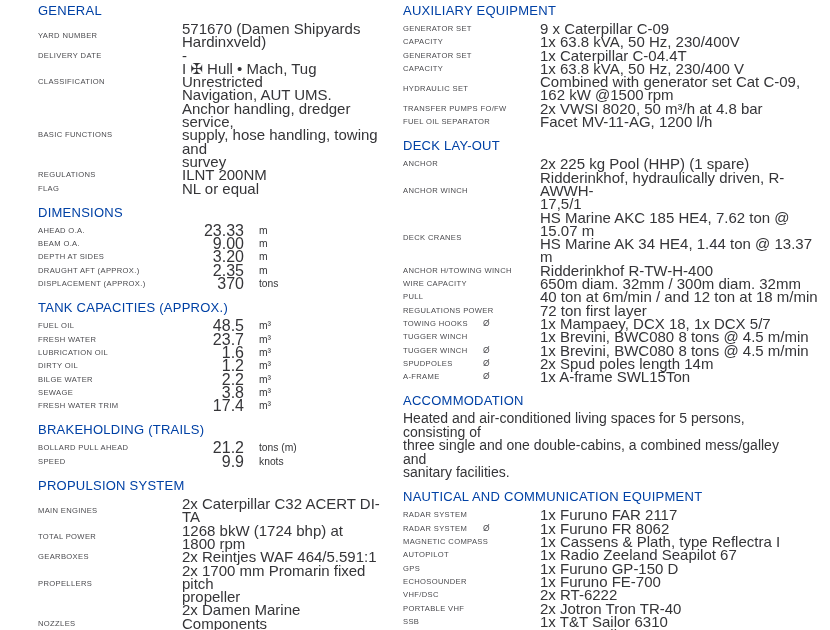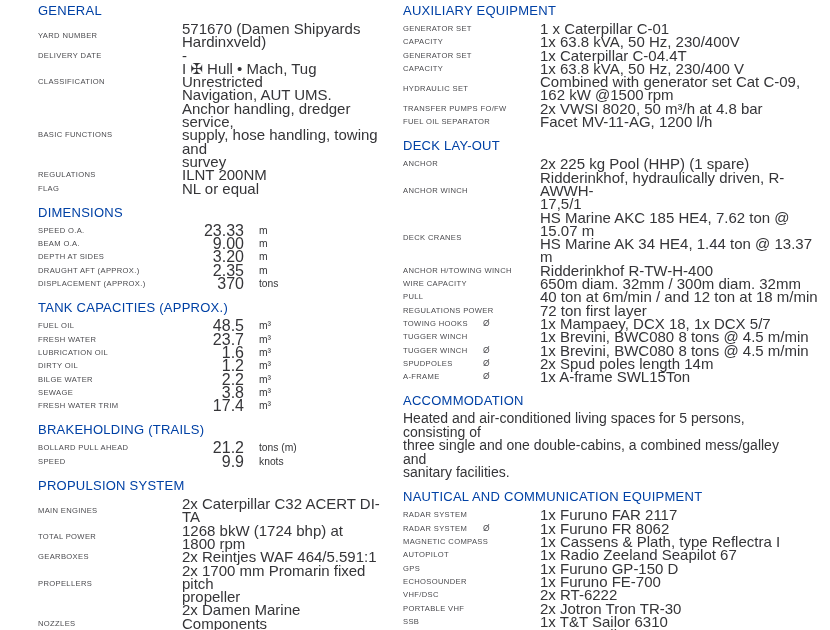--- a/index.html
+++ b/index.html
@@ -85,21 +85,21 @@
             <span class="spec-label">FLAG</span>
             <span class="spec-value">NL or equal</span>
           </div>
         </div>
   </section>
 
   <section class="spec-section">
     <h2 class="section-title">DIMENSIONS</h2>
     <div class="rows">
           <div class="row">
-            <span class="spec-label">SPEED O.A.</span>
+            <span class="spec-label">AHEAD O.A.</span>
             <span class="spec-num">23.33</span>
             <span class="spec-unit">m</span>
           </div>
           <div class="row">
             <span class="spec-label">BEAM O.A.</span>
             <span class="spec-num">9.00</span>
             <span class="spec-unit">m</span>
           </div>
           <div class="row">
             <span class="spec-label">DEPTH AT SIDES</span>
@@ -203,21 +203,21 @@
           </div>
         </div>
   </section>
 </div>
   <div class="col right">
   <section class="spec-section">
     <h2 class="section-title">AUXILIARY EQUIPMENT</h2>
     <div class="rows">
           <div class="row">
             <span class="spec-label">GENERATOR SET</span>
-            <span class="spec-value">1 x Caterpillar C-01</span>
+            <span class="spec-value">9 x Caterpillar C-09</span>
           </div>
           <div class="row">
             <span class="spec-label">CAPACITY</span>
             <span class="spec-value">1x 63.8 kVA, 50 Hz, 230/400V</span>
           </div>
           <div class="row">
             <span class="spec-label">GENERATOR SET</span>
             <span class="spec-value">1x Caterpillar C-04.4T</span>
           </div>
           <div class="row">
@@ -331,21 +331,21 @@
           <div class="row">
             <span class="spec-label">ECHOSOUNDER</span>
             <span class="spec-value">1x Furuno FE-700</span>
           </div>
           <div class="row">
             <span class="spec-label">VHF/DSC</span>
             <span class="spec-value">2x RT-6222</span>
           </div>
           <div class="row">
             <span class="spec-label">PORTABLE VHF</span>
-            <span class="spec-value">2x Jotron Tron TR-30</span>
+            <span class="spec-value">2x Jotron Tron TR-40</span>
           </div>
           <div class="row">
             <span class="spec-label">SSB</span>
             <span class="spec-value">1x T&amp;T Sailor 6310</span>
           </div>
           <div class="row">
             <span class="spec-label">INMARSAT-C</span>
             <span class="spec-value">2x T&amp;T Sailor 6110</span>
           </div>
           <div class="row">

